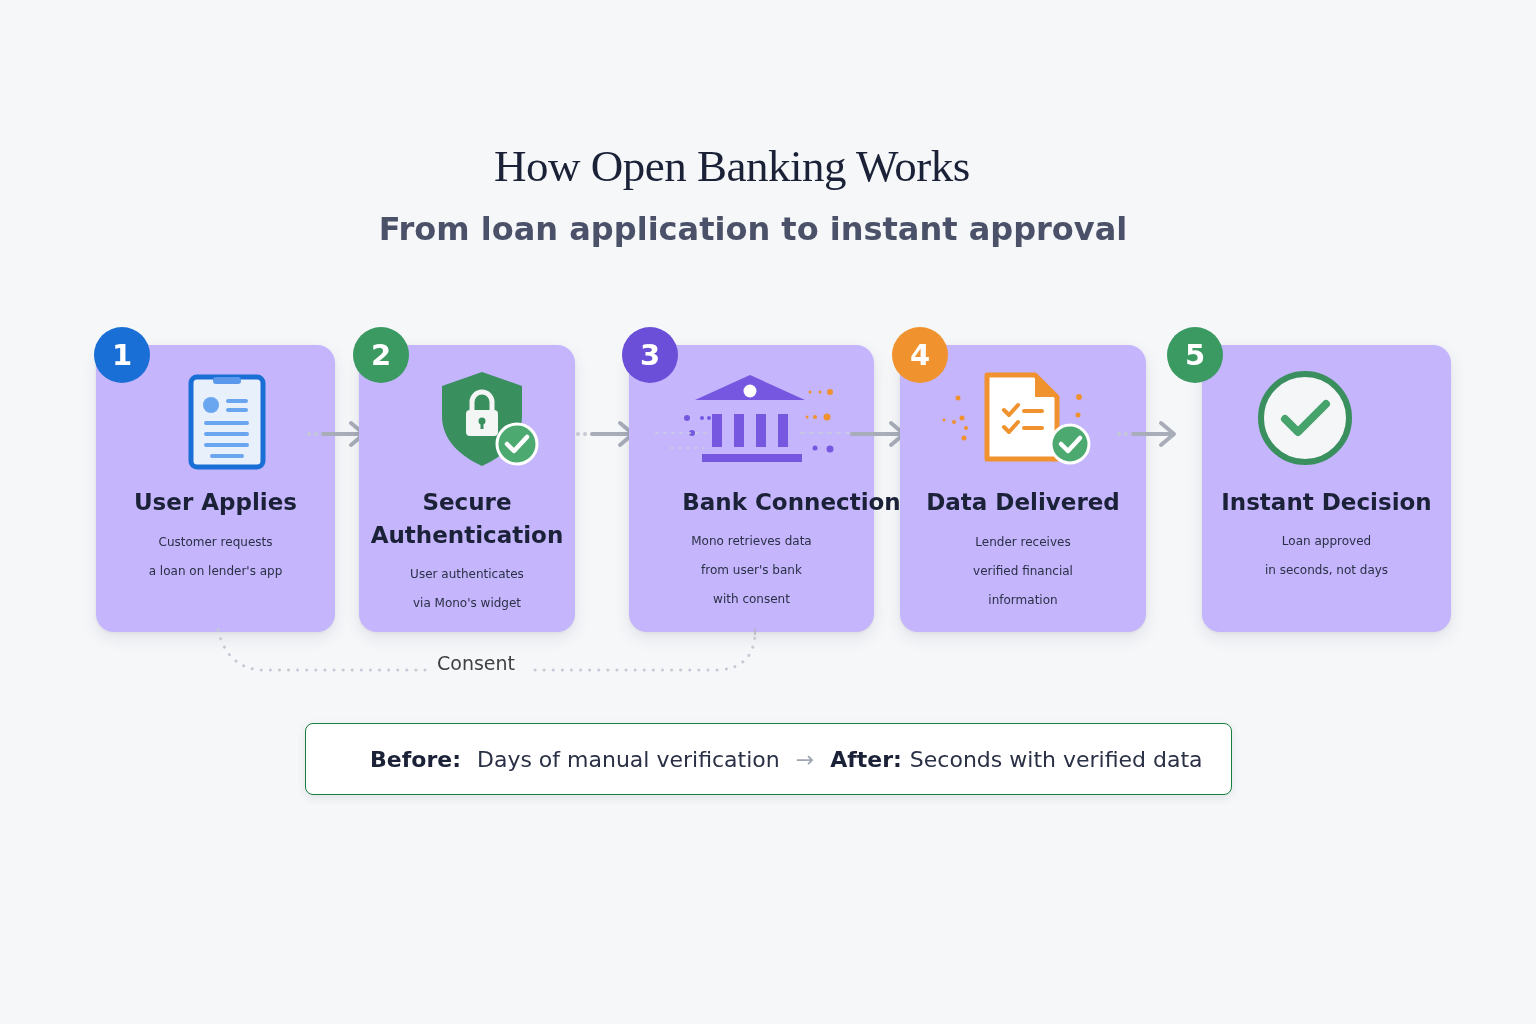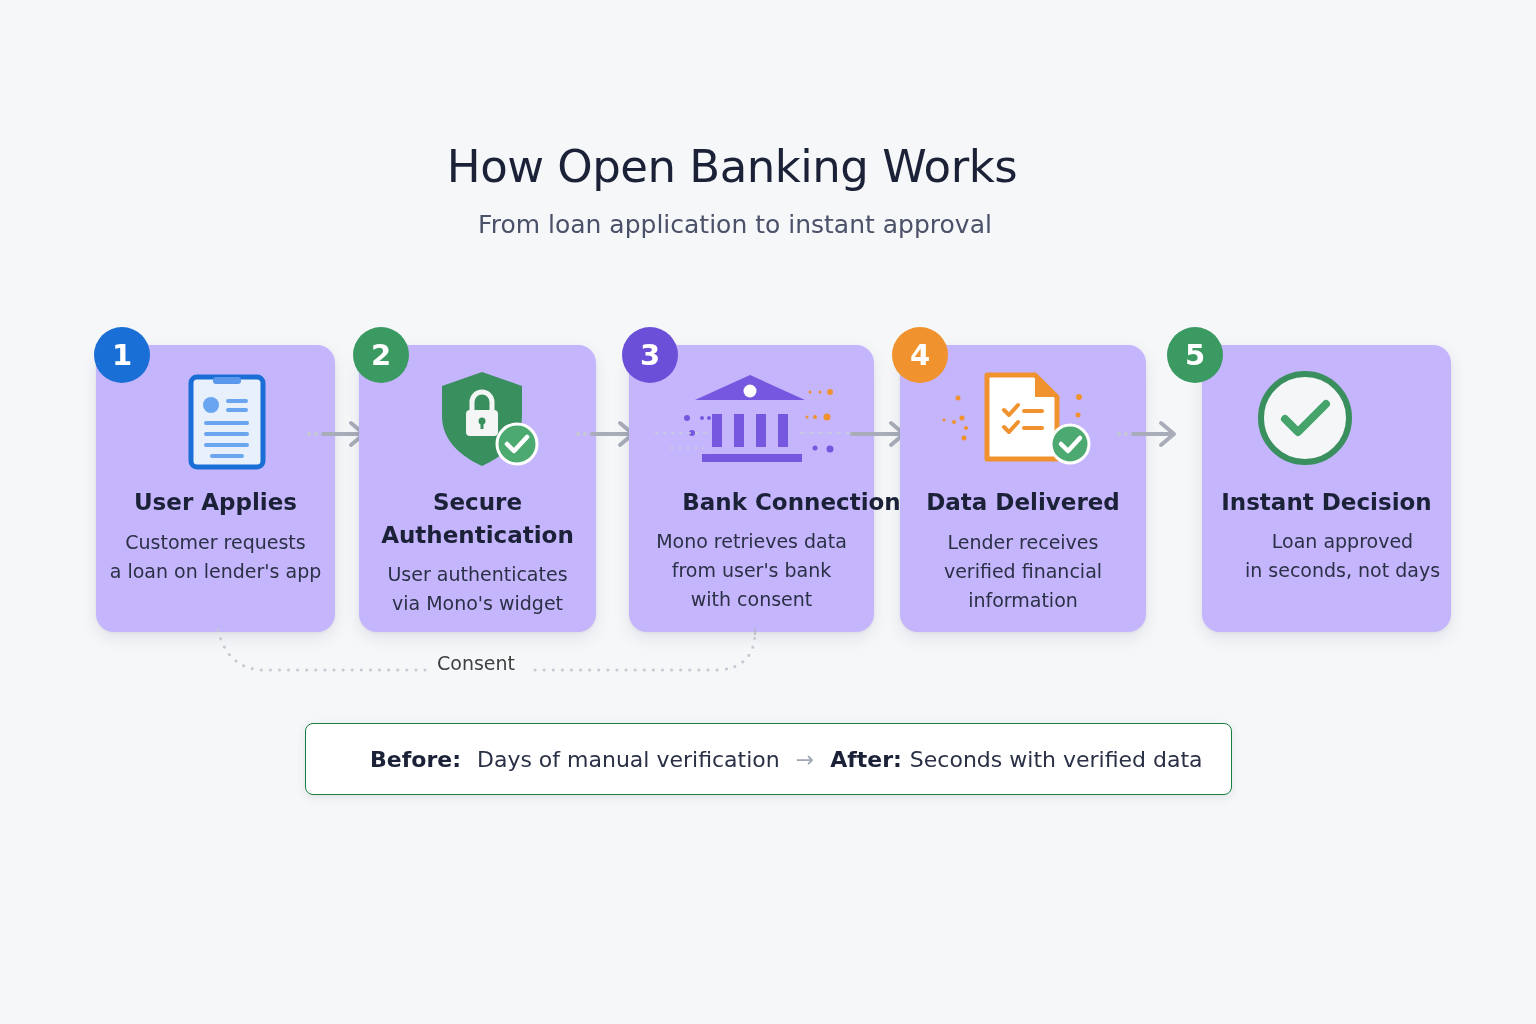--- a/index.html
+++ b/index.html
@@ -1,23 +1,23 @@
 <!DOCTYPE html>
 <html><head>
 <meta charset="utf-8">
 <style>
   html,body{margin:0;padding:0;}
   body{width:1536px;height:1024px;background:#f6f7f9;font-family:"DejaVu Sans","Liberation Sans",sans-serif;color:#1a2034;position:relative;overflow:hidden;}
-  .title{position:absolute;top:140px;left:0;width:1464px;text-align:center;font-size:45px;font-weight:500;color:#1b2238;letter-spacing:-0.5px;}
-  .subtitle{position:absolute;top:210px;left:0;width:1470px;text-align:center;font-size:25px;color:#4a5168;font-weight:400;}
+  .title{position:absolute;top:140px;left:0;width:1464px;text-align:center;font-size:45px;font-weight:500;color:#1b2238;letter-spacing:-0.5px;font-family:Liberation Serif, serif;}
+  .subtitle{position:absolute;top:210px;left:0;width:1470px;text-align:center;font-size:32px;color:#4a5168;font-weight:700;padding-left:18px;}
   .card{position:absolute;top:345px;height:287px;background:#c4b5fd;border-radius:18px;box-shadow:0 6px 16px rgba(40,50,80,0.10),0 1px 3px rgba(40,50,80,0.06);}
   .badge{position:absolute;width:56px;height:56px;border-radius:50%;color:#fff;font-size:29px;font-weight:bold;display:flex;align-items:center;justify-content:center;top:327px;}
   .icon{position:absolute;top:368px;}
   .card-title{position:absolute;left:0;width:100%;text-align:center;font-size:23px;font-weight:600;color:#1b2238;line-height:33px;}
-  .card-desc{position:absolute;left:0;width:100%;text-align:center;font-size:19px;color:#2a3045;line-height:29px;}
+  .card-desc{position:absolute;left:0;width:100%;text-align:center;font-size:12px;color:#2a3045;line-height:29px;}
   .arrow{position:absolute;top:418px;}
   .consent-path{position:absolute;left:215px;top:625px;}
   .consent-label{position:absolute;left:437px;top:652px;font-size:19px;color:#404040;}
   .compare{position:absolute;left:305px;top:723px;width:925px;height:70px;background:#fff;border-radius:8px;box-shadow:0 3px 10px rgba(40,50,80,0.10);border:1px solid #15803d;display:flex;align-items:center;font-size:22px;color:#2a3045;}
   .compare b{font-weight:bold;color:#1b2238;}
 </style>
 </head>
 <body>
 
 <div class="title">How Open Banking Works</div>
@@ -43,21 +43,21 @@
   <rect x="22" y="80" width="34" height="4" rx="2" fill="#6aa6f0"></rect>
 </svg>
 
 <svg class="arrow" style="left:305px;" width="65" height="32" viewBox="0 0 65 32">
   <circle cx="4" cy="16" r="2" fill="#c4c8d2"></circle>
     <circle cx="11" cy="16" r="2" fill="#c4c8d2"></circle>
   <line x1="18" y1="16" x2="58" y2="16" stroke="#a8adb9" stroke-width="4" stroke-linecap="round"></line>
   <polyline points="46,5 59,16 46,27" fill="none" stroke="#a8adb9" stroke-width="4" stroke-linecap="round" stroke-linejoin="round"></polyline>
 </svg>
 
-<div class="card" style="left:359px;width:237px;">
+<div class="card" style="left:359px;width:216px;">
   <div class="card-title" style="top:141px;">
     <div>Secure</div>
       <div>Authentication</div>
   </div>
   <div class="card-desc" style="top:215px;">
     <div>User authenticates</div>
       <div>via Mono's widget</div>
   </div>
 </div>
 <div class="badge" style="left:353px;background:#3a9a62;">2</div>
@@ -147,21 +147,21 @@
 
 <svg class="arrow" style="left:1115px;" width="65" height="32" viewBox="0 0 65 32">
   <circle cx="4" cy="16" r="2" fill="#c4c8d2"></circle>
     <circle cx="11" cy="16" r="2" fill="#c4c8d2"></circle>
   <line x1="18" y1="16" x2="58" y2="16" stroke="#a8adb9" stroke-width="4" stroke-linecap="round"></line>
   <polyline points="46,5 59,16 46,27" fill="none" stroke="#a8adb9" stroke-width="4" stroke-linecap="round" stroke-linejoin="round"></polyline>
 </svg>
 
 <div class="card" style="left:1174px;width:249px;margin-left:28px;">
   <div class="card-title" style="top:141px;">Instant Decision</div>
-  <div class="card-desc" style="top:182px;padding-left:16px;">
+  <div class="card-desc" style="top:182px;">
     <div>Loan approved</div>
       <div>in seconds, not days</div>
   </div>
 </div>
 <div class="badge" style="left:1167px;background:#3a9a62;">5</div>
 <svg class="icon" style="left:1256px;top:369px;" width="98" height="98" viewBox="0 0 98 98">
   <circle cx="49" cy="49" r="44" fill="#f4f6f8" stroke="#3a8f5e" stroke-width="6"></circle>
   <polyline points="29,50 42,63 70,35" fill="none" stroke="#45a36b" stroke-width="8" stroke-linecap="round" stroke-linejoin="round"></polyline>
 </svg>
 

